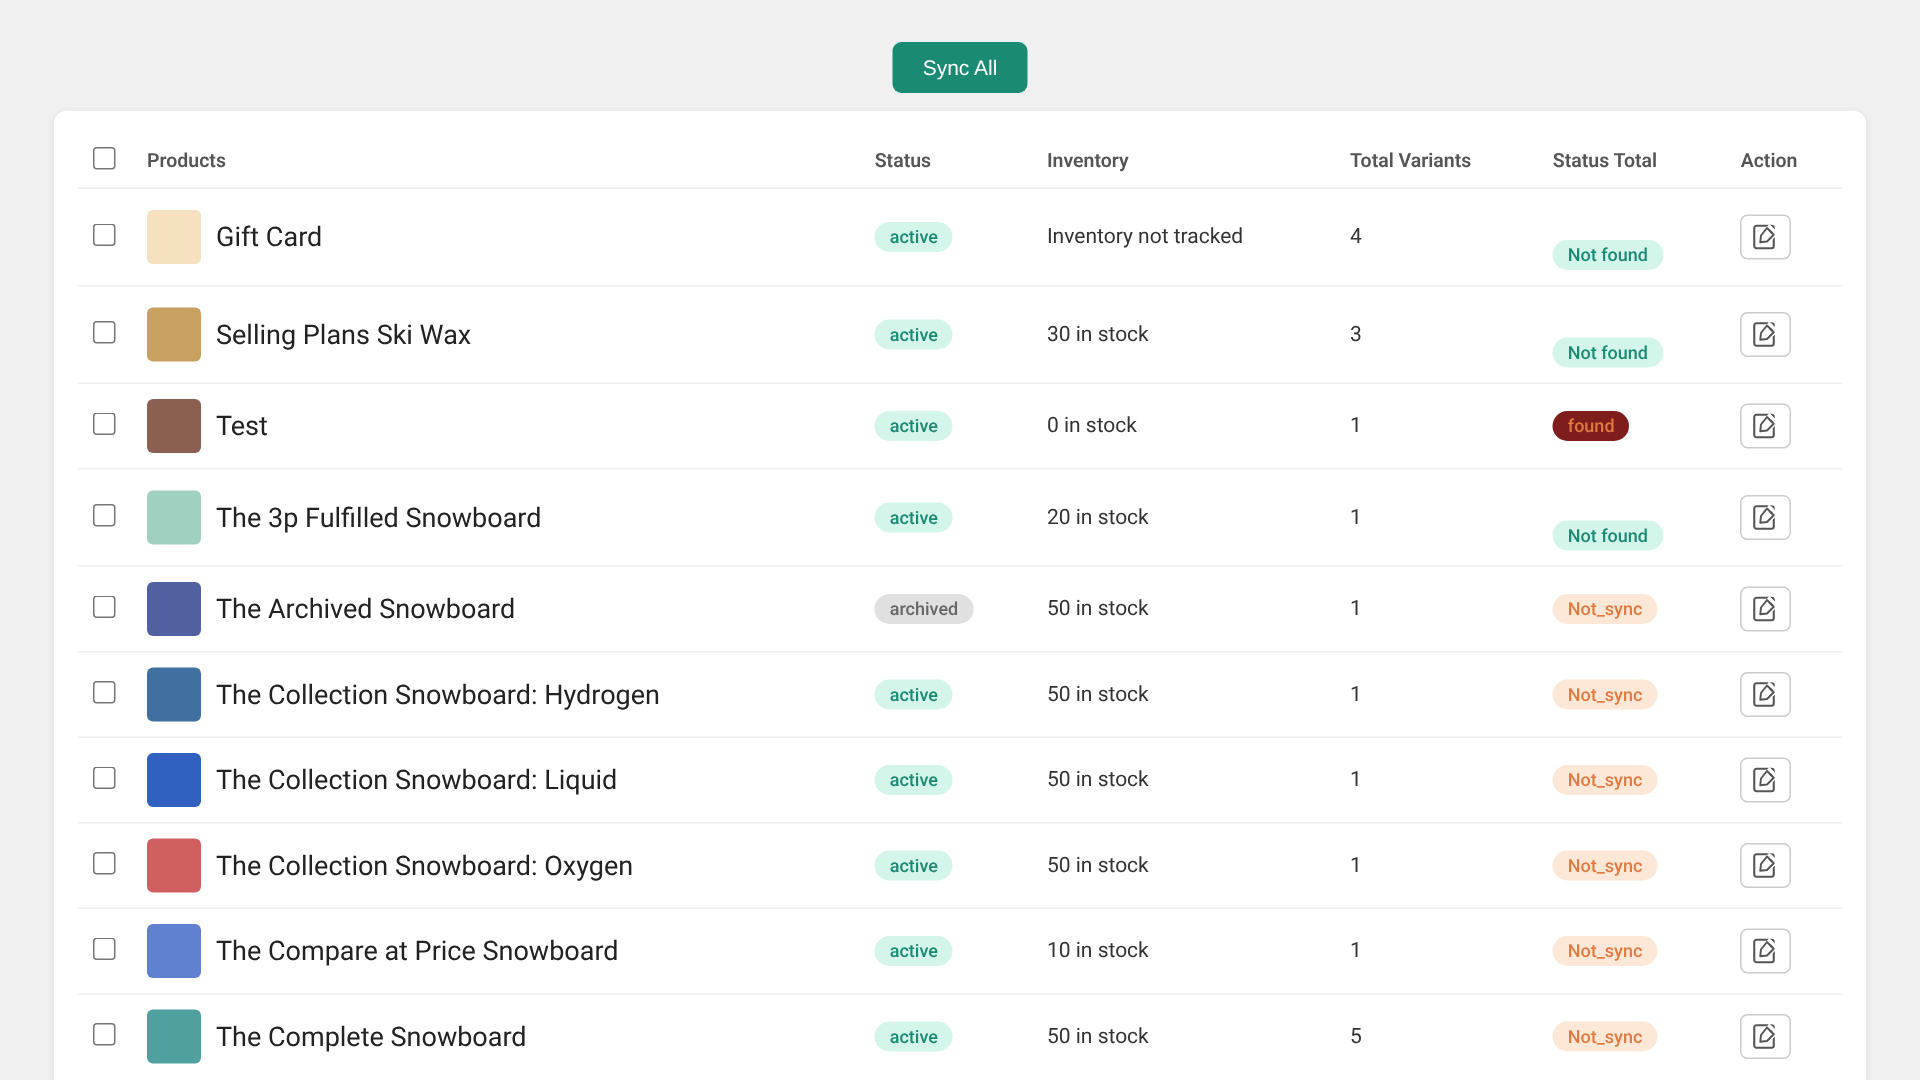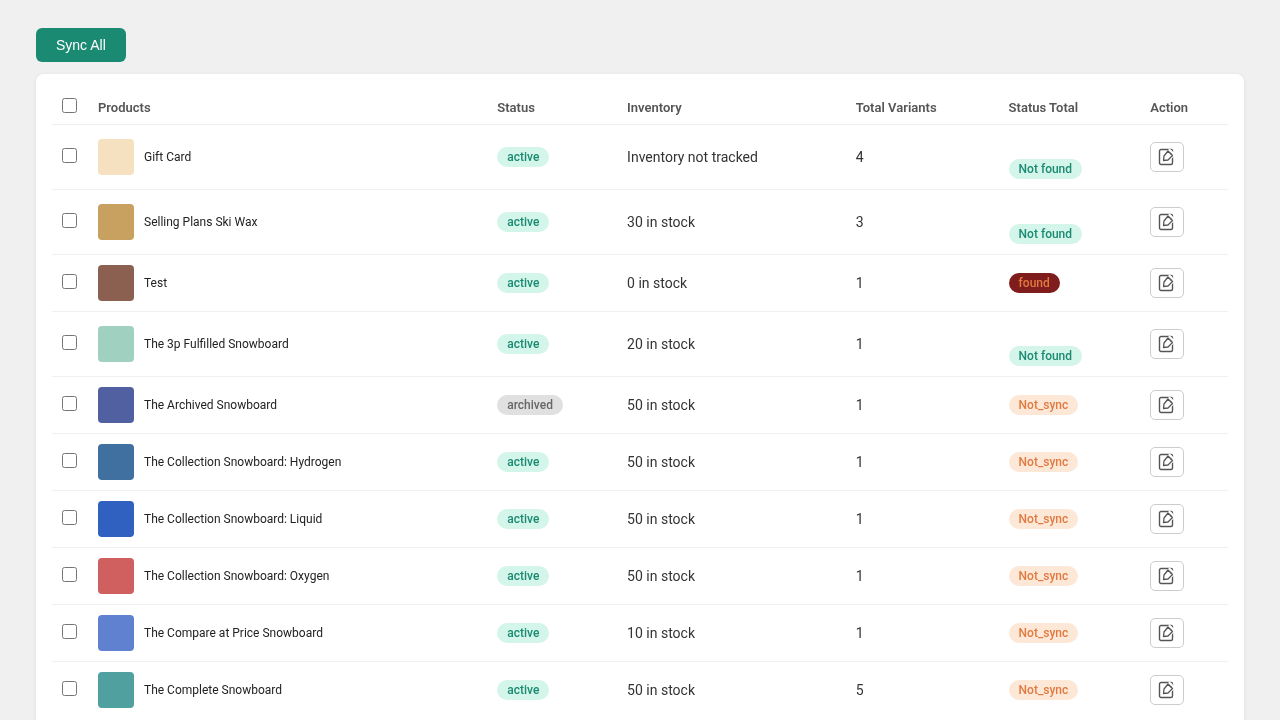--- a/index.html
+++ b/index.html
@@ -16,21 +16,21 @@
     }
     .page-container {
       width: 1280px;
       min-height: 720px;
       position: relative;
       display: flex;
       flex-direction: column;
     }
     .top-bar {
       display: flex;
-      justify-content: flex-start;
+      justify-content: center;
       padding: 8px 16px 12px;
     }
     .sync-all-btn {
       background: #1a8a72;
       color: white;
       border: none;
       border-radius: 6px;
       padding: 9px 20px;
       font-size: 14px;
       font-weight: 500;
@@ -114,21 +114,21 @@
       height: 36px;
       border-radius: 4px;
       object-fit: cover;
       flex-shrink: 0;
       display: flex;
       align-items: center;
       justify-content: center;
       font-size: 18px;
     }
     .product-name {
-      font-size: 12px;
+      font-size: 18px;
       color: #222;
     }
     .badge {
       display: inline-block;
       padding: 3px 10px;
       border-radius: 12px;
       font-size: 12px;
       font-weight: 500;
     }
     .badge-active {

